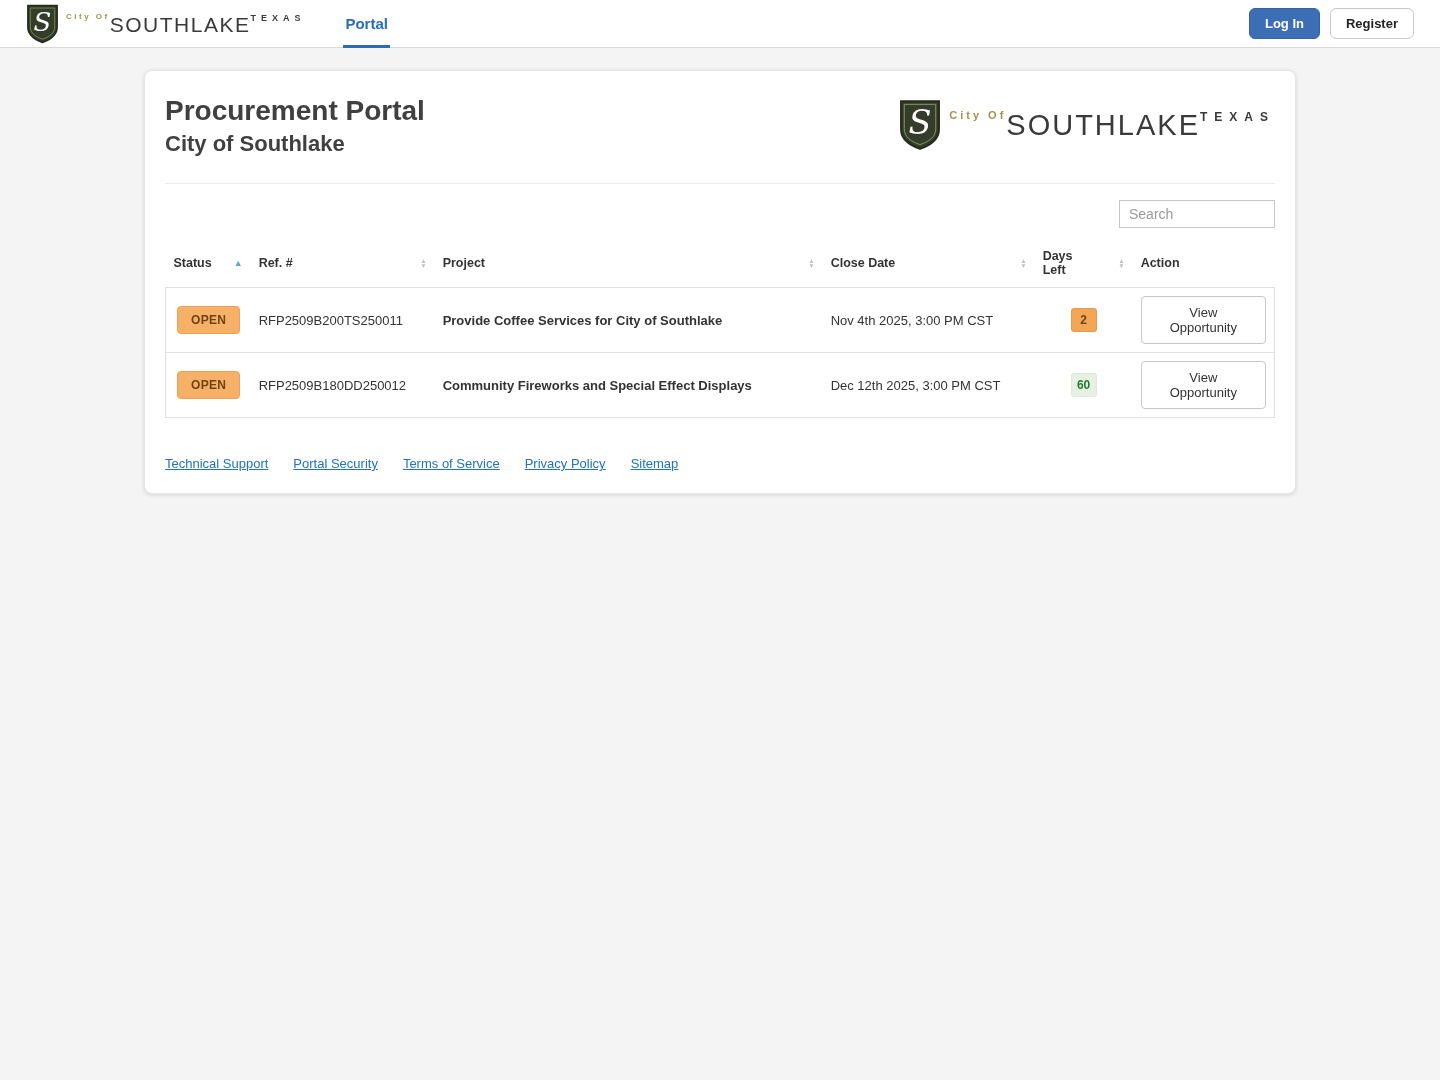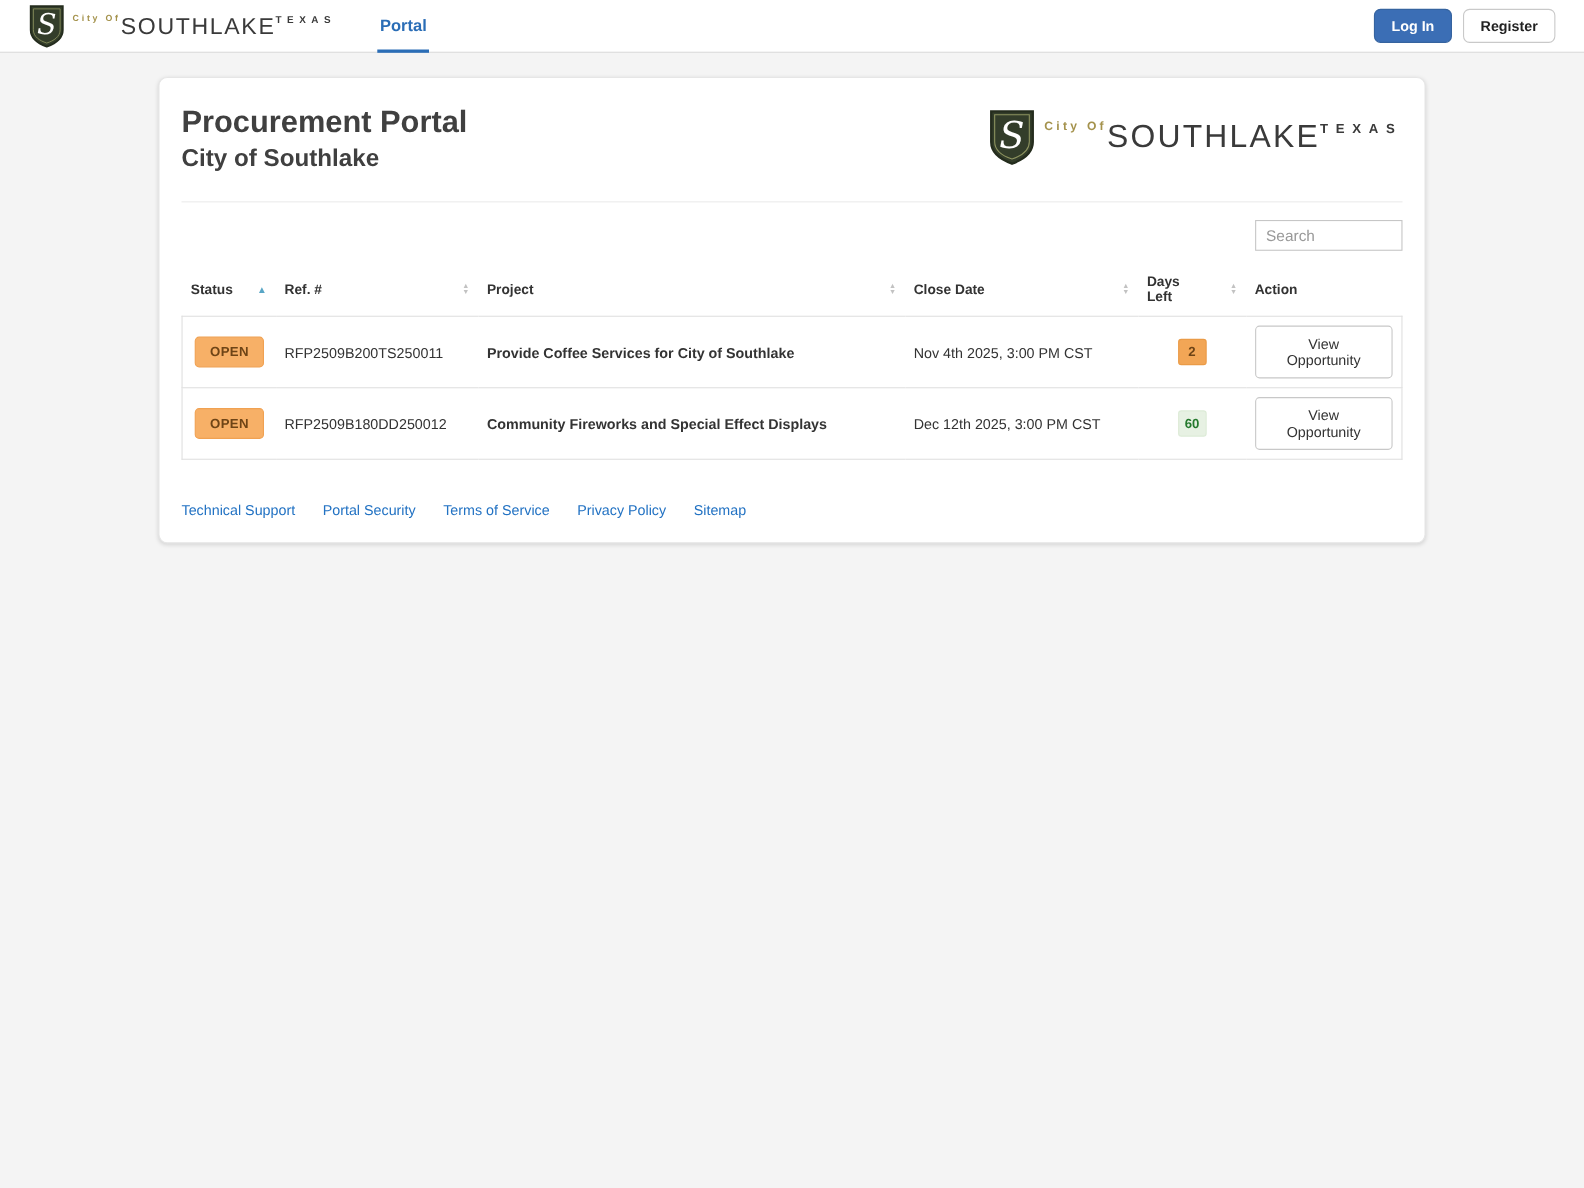--- a/index.html
+++ b/index.html
@@ -60,21 +60,21 @@
   .tab { padding:13px 25px; font-size:15.5px; font-weight:bold; cursor:pointer; }
   .tab.active {
     color:#333; background:#fff; border:1px solid #ddd; border-bottom:1px solid #fff;
     border-radius:4px 4px 0 0; margin-bottom:-1px;
   }
   .tab.inactive { color:#2272c3; }
 
   
   .search-row { display:flex; justify-content:flex-end; margin-top:16px; }
   .search-input {
-    width:134px; height:28px; border:1px solid #c6c6c6; padding:0 9px;
+    width:156px; height:28px; border:1px solid #c6c6c6; padding:0 9px;
     font-size:14px; color:#333; font-family:inherit; background:#fff;
   }
   .search-input::placeholder { color:#999; }
 
   
   table { width:100%; border-collapse:collapse; margin-top:12px; }
   col.c-status { width:80px; } col.c-ref { width:184px; } col.c-project { width:388px; }
   col.c-close { width:212px; } col.c-days { width:98px; } col.c-action { width:auto; }
   th { padding:9px 8px 10px; font-size:12.5px; color:#333; text-align:left; cursor:pointer; }
   .th-inner { display:flex; align-items:center; justify-content:space-between; gap:22px; }
@@ -93,21 +93,21 @@
   .badge-days { display:inline-block; min-width:26px; text-align:center; font-size:12px; font-weight:bold; padding:4px 5px; border-radius:3px; }
   .dl-warning { background:#f2a656; border:1px solid #ea9b47; color:#6e4416; }
   .dl-success { background:#e7f1e3; border:1px solid #ddebd7; color:#257a2e; }
   .btn-view {
     background:#fff; border:1px solid #c8c8c8; border-radius:4px; color:#333;
     font-size:13px; padding:8px 13px; font-family:inherit; cursor:pointer;
   }
 
   
   .footer-links { display:flex; gap:25px; margin-top:38px; }
-  .footer-links a { color:#2272c3; font-size:13px; cursor:pointer; }
+  .footer-links a { color:#2272c3; font-size:13px; text-decoration:underline; cursor:pointer; }
 </style>
 </head>
 <body>
 
 <header class="topbar">
   <div class="brand">
     <span>
       <svg width="33" height="40" viewBox="0 0 60 74">
         <path d="M3 3 h54 v40 c0 15 -13 23 -27 28 c-14 -5 -27 -13 -27 -28 z" fill="#333d2a" stroke="#242c1d" stroke-width="3"></path>
         <path d="M7.5 7.5 h45 v35 c0 12 -10.5 18.5 -22.5 22.5 c-12 -4 -22.5 -10.5 -22.5 -22.5 z" fill="none" stroke="#8d935f" stroke-width="1.4"></path>

